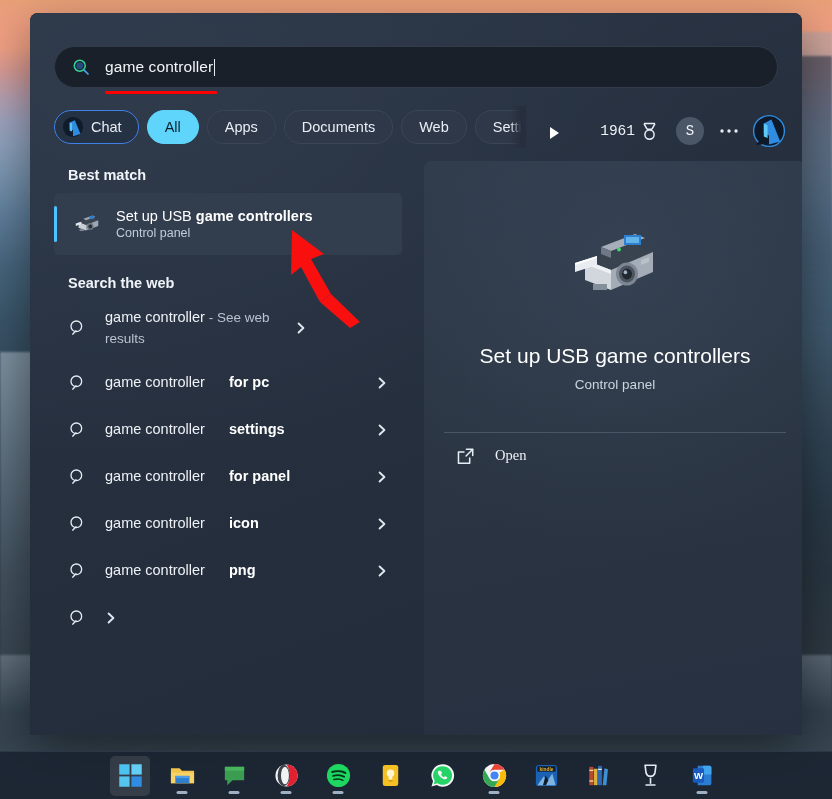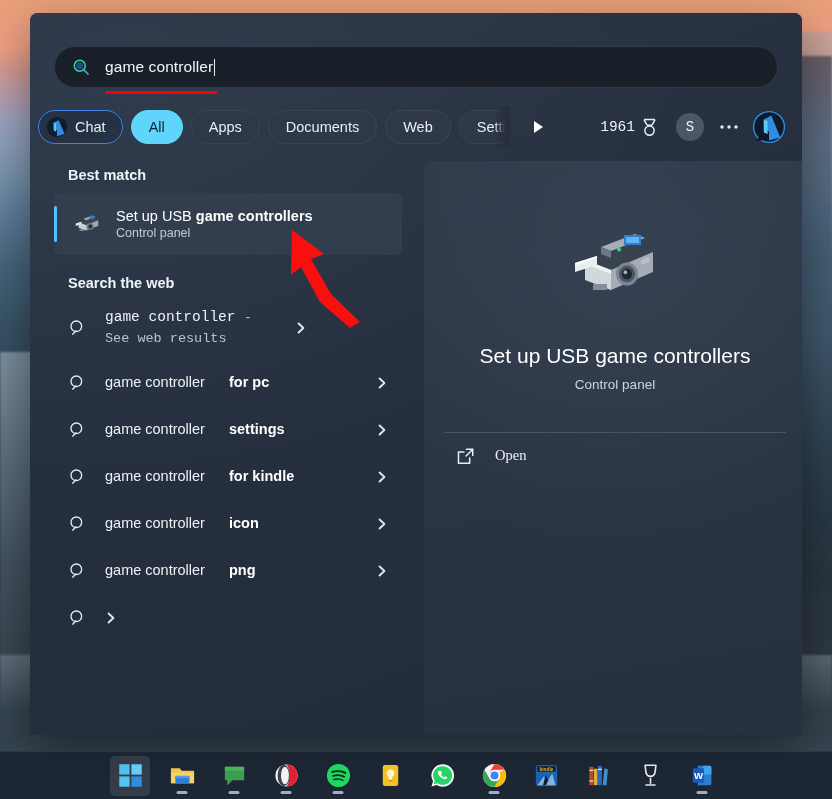--- a/index.html
+++ b/index.html
@@ -95,22 +95,22 @@
     display:inline-block; width:1px; height:17px;
     background:#e8edf2; margin-left:1px; vertical-align:middle;
   }
   #query-underline{
     position:absolute; left:0; right:-2px; bottom:-7px;
     height:3px; background:#ff0000; border-radius:1px;
   }
 
   
   #tabs-row{
-    position:absolute; left:8px; top:93px; right:16px; height:42px;
-    display:flex; align-items:center;
+    position:absolute; left:24px; top:93px; right:16px; height:42px;
+    display:flex; align-items:flex-end;
   }
   #tabs-scroll{
     position:relative;
     display:flex; align-items:center; gap:8px;
     width:472px; overflow:hidden;
     height:42px;
   }
   .pill{
     height:34px; border-radius:17px;
     display:flex; align-items:center; gap:7px;
@@ -378,21 +378,21 @@
         <div id="bm-text">
           <div id="bm-title"><span>Set up USB </span><b>game controllers</b></div>
           <div id="bm-sub">Control panel</div>
         </div>
       </div>
 
       <div class="section-head" id="web-head">Search the web</div>
 
       <div id="web-list">
 
-        <div class="web-item" style="min-height:62px;font-family:Liberation Mono, monospace;">
+        <div class="web-item" style="min-height:62px;">
           <svg class="mag" viewBox="0 0 24 24" fill="none">
             <circle cx="10" cy="10" r="6.4" stroke="#e6ecf3" stroke-width="1.6"></circle>
             <line x1="5.6" y1="19.4" x2="9.6" y2="15.2" stroke="#e6ecf3" stroke-width="1.6" stroke-linecap="round"></line>
           </svg>
           <div class="web-label" style="max-width:190px;"><span>game controller</span><span class="dim"> - See web results</span></div>
           <svg class="chev" viewBox="0 0 12 12" fill="none">
             <path d="M3.6 1.5 L8.4 6 L3.6 10.5" stroke="#dfe6ee" stroke-width="1.9" stroke-linecap="round" stroke-linejoin="round"></path>
           </svg>
         </div>
 
@@ -417,21 +417,21 @@
           <svg class="chev" viewBox="0 0 12 12" fill="none">
             <path d="M3.6 1.5 L8.4 6 L3.6 10.5" stroke="#dfe6ee" stroke-width="1.9" stroke-linecap="round" stroke-linejoin="round"></path>
           </svg>
         </div>
 
         <div class="web-item">
           <svg class="mag" viewBox="0 0 24 24" fill="none">
             <circle cx="10" cy="10" r="6.4" stroke="#e6ecf3" stroke-width="1.6"></circle>
             <line x1="5.6" y1="19.4" x2="9.6" y2="15.2" stroke="#e6ecf3" stroke-width="1.6" stroke-linecap="round"></line>
           </svg>
-          <div class="web-label"><span>game controller </span><b>for kindle</b></div>
+          <div class="web-label"><span>game controller </span><b>for panel</b></div>
           <svg class="chev" viewBox="0 0 12 12" fill="none">
             <path d="M3.6 1.5 L8.4 6 L3.6 10.5" stroke="#dfe6ee" stroke-width="1.9" stroke-linecap="round" stroke-linejoin="round"></path>
           </svg>
         </div>
 
         <div class="web-item">
           <svg class="mag" viewBox="0 0 24 24" fill="none">
             <circle cx="10" cy="10" r="6.4" stroke="#e6ecf3" stroke-width="1.6"></circle>
             <line x1="5.6" y1="19.4" x2="9.6" y2="15.2" stroke="#e6ecf3" stroke-width="1.6" stroke-linecap="round"></line>
           </svg>

